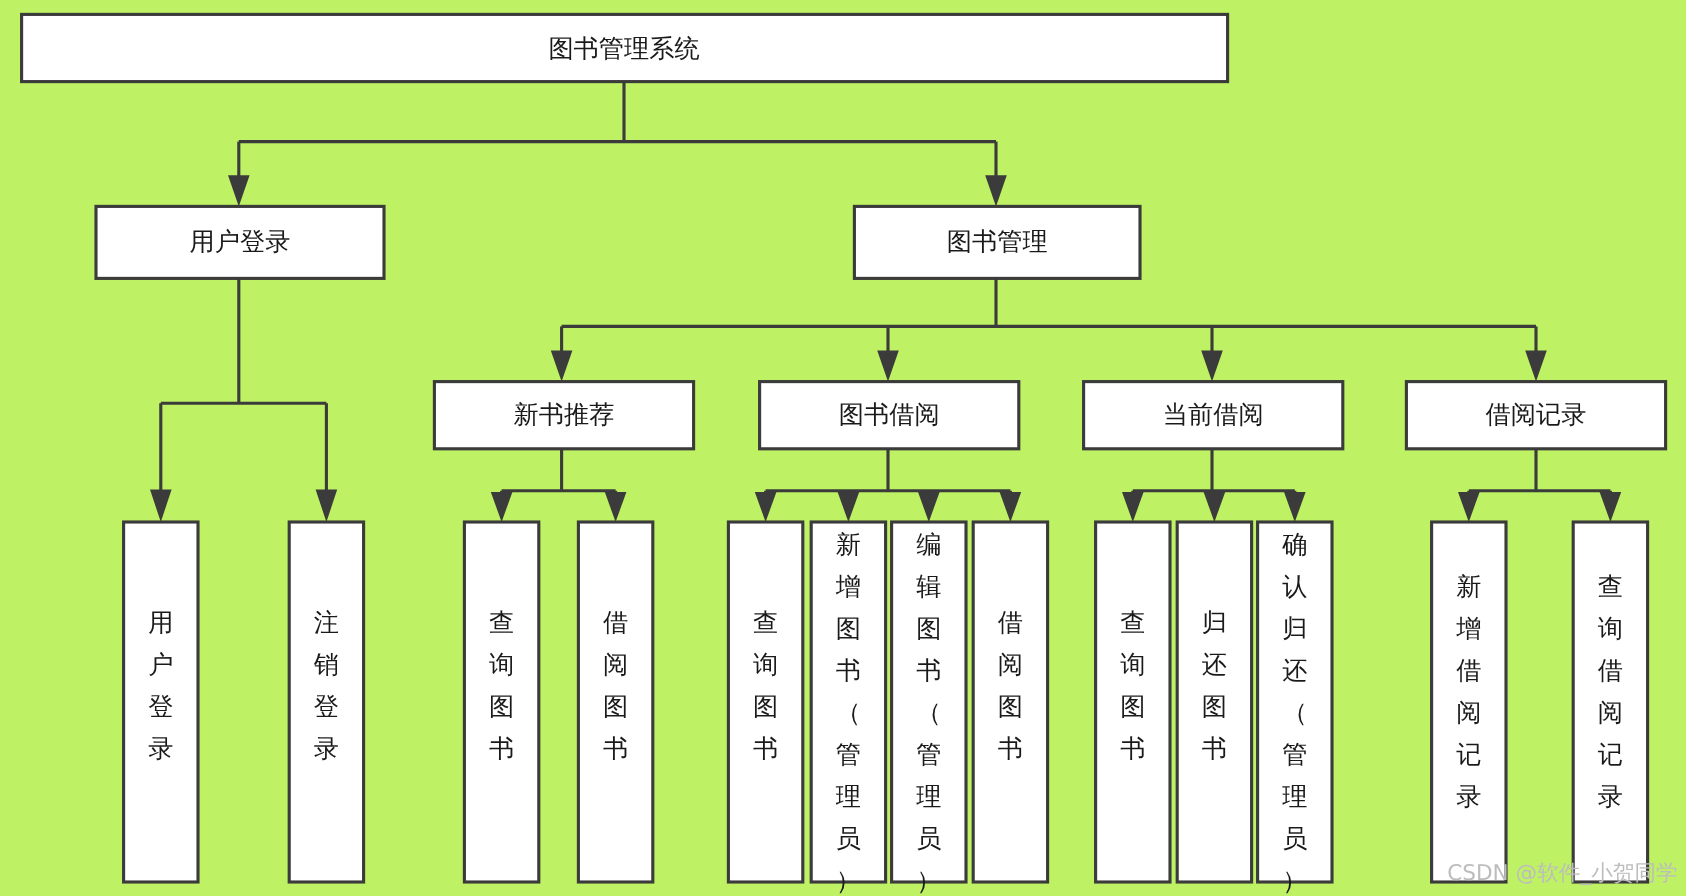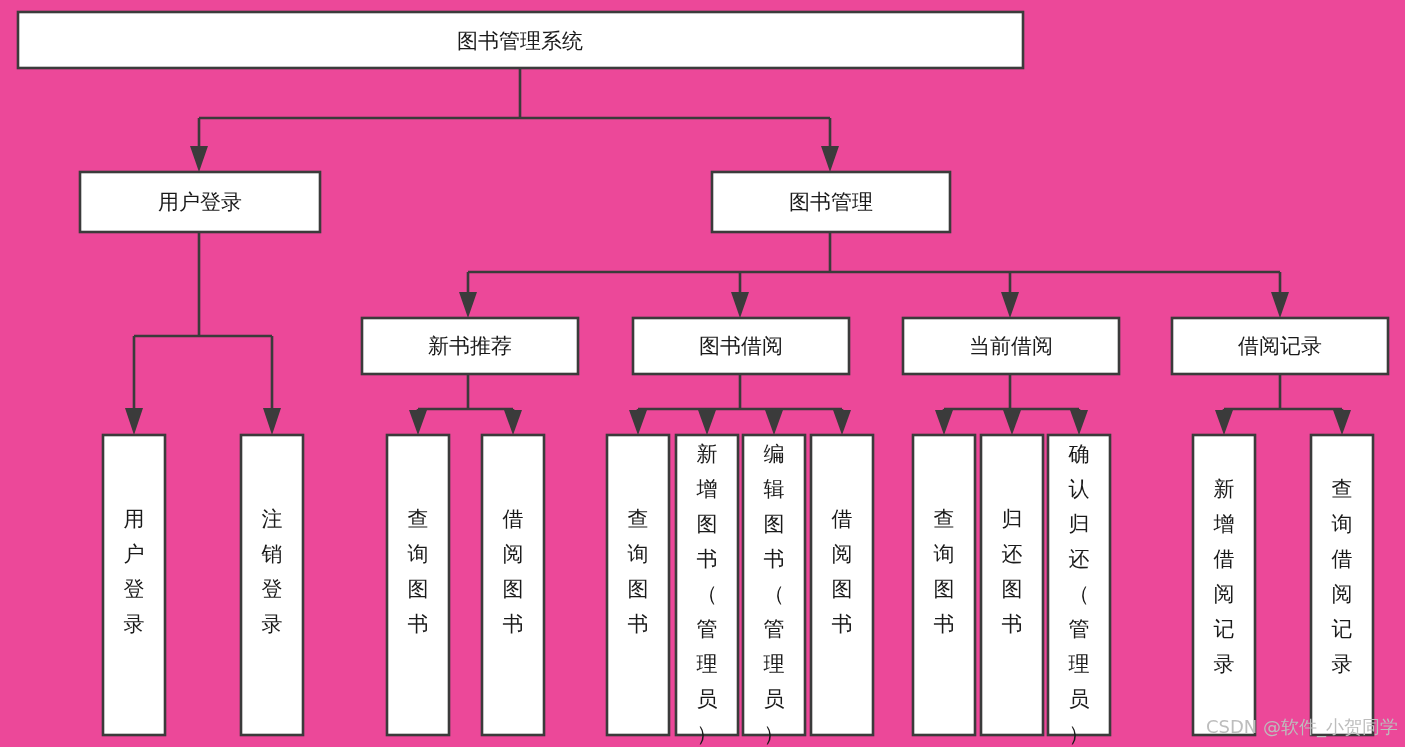--- a/index.html
+++ b/index.html
@@ -8,21 +8,21 @@
     padding: 0;
     background: #ffffff;
   }
   body {
     font-family: "DejaVu Sans", "Liberation Sans", sans-serif;
   }
   #diagram-root {
     position: relative;
     width: 1405px;
     height: 747px;
-    background: #ec4899;
+    background: #bef264;
     overflow: hidden;
   }
   svg.diagram-canvas {
     position: absolute;
     top: 0;
     left: 0;
     width: 1405px;
     height: 747px;
     display: block;
   }

